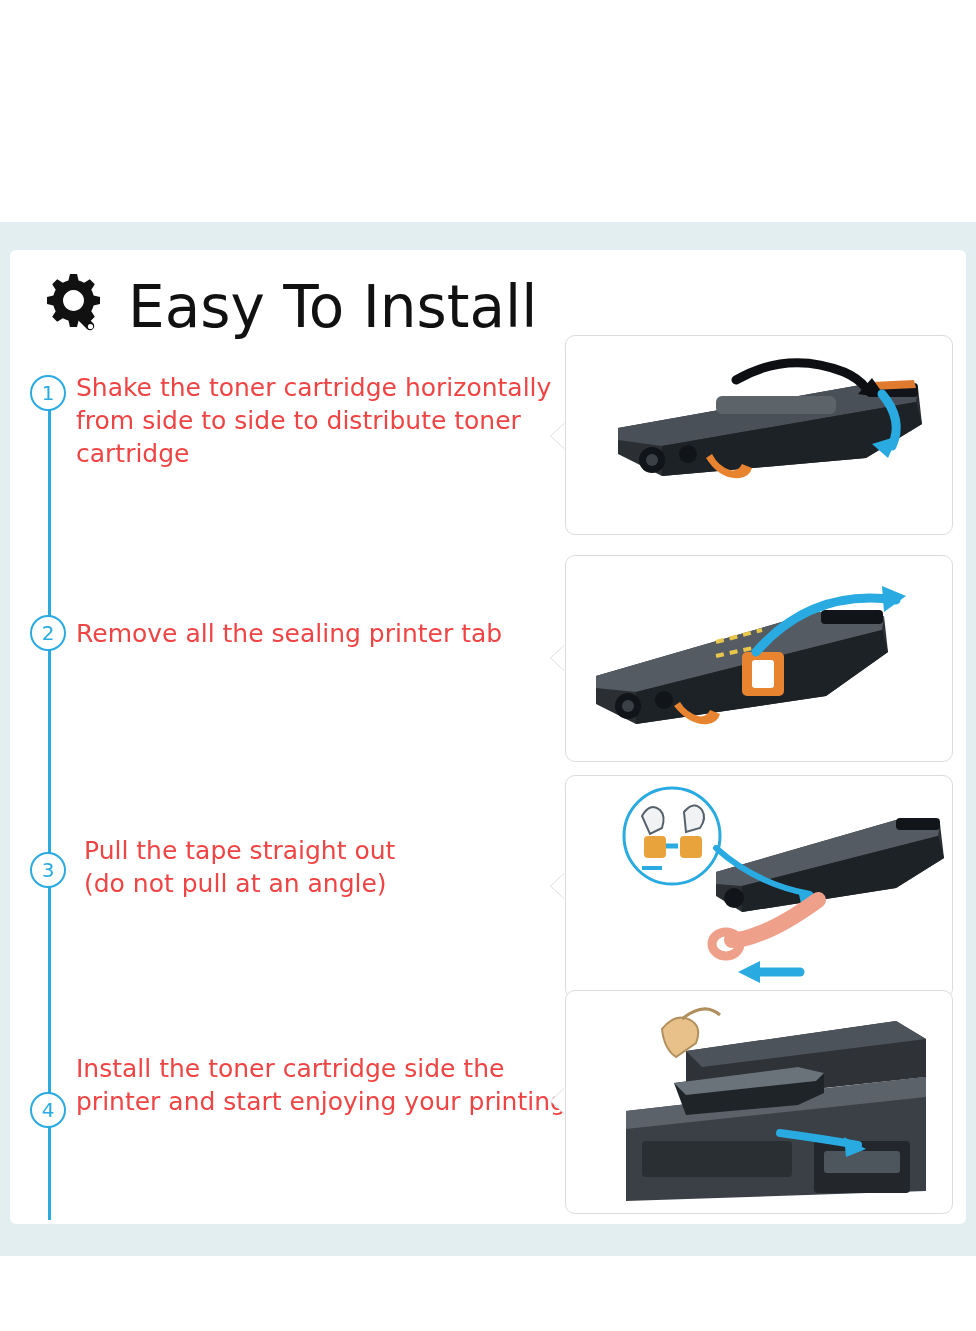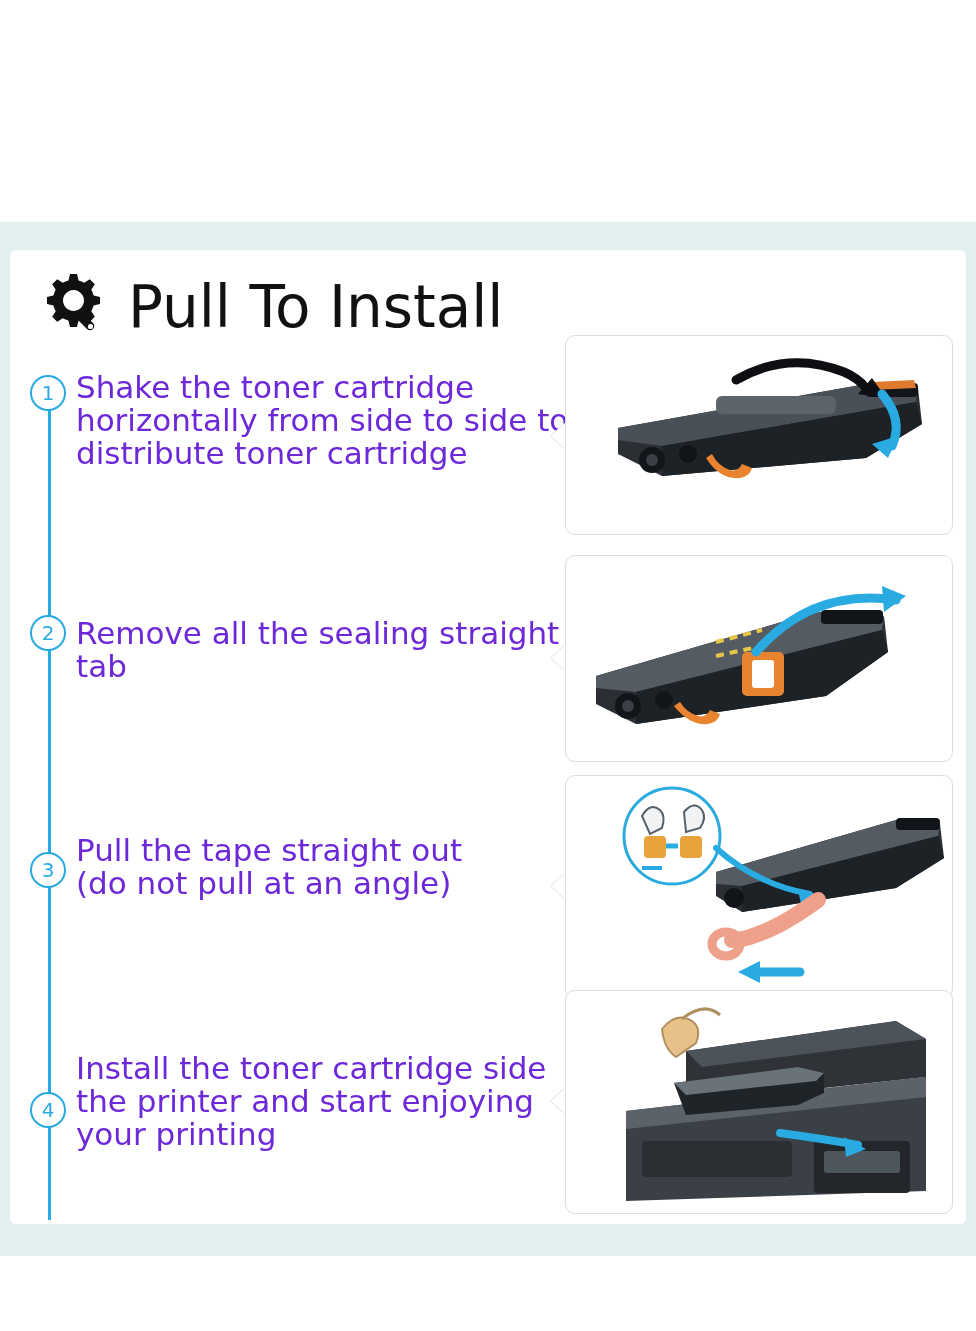--- a/index.html
+++ b/index.html
@@ -87,37 +87,37 @@
     font-size: 20px;
     display: flex;
     align-items: center;
     justify-content: center;
     box-sizing: border-box;
   }
   .step-text {
     position: absolute;
     left: 66px;
     width: 500px;
-    font-size: 31px;
+    font-size: 25px;
     line-height: 33px;
-    color: #6d28d9;
+    color: #ef4444;
     white-space: pre-line;
   }
 
   .step1 { top: 125px; }
   .step1 .badge { top: 0px; }
   .step1 .step-text { top: -4px; }
 
   .step2 { top: 365px; }
   .step2 .badge { top: 0px; }
   .step2 .step-text { top: 2px; }
 
   .step3 { top: 590px; }
   .step3 .badge { top: 12px; }
-  .step3 .step-text { top: -6px; }
+  .step3 .step-text { top: -6px; margin-left: 8px; }
 
   .step4 { top: 810px; }
   .step4 .badge { top: 32px; }
   .step4 .step-text { top: -8px; }
 
   
   .panel {
     position: absolute;
     background: #ffffff;
     border: 1px solid #d9dde0;
@@ -150,33 +150,33 @@
       <span class="gear-icon">
         <svg width="74" height="74" viewBox="0 0 74 74">
           <g fill="#111111">
             <path d="M30 4 l7 0 1.6 6.4 a21 21 0 0 1 5.6 2.3 l5.6-3.5 5 5 -3.5 5.6 a21 21 0 0 1 2.3 5.6 l6.4 1.6 0 7 -6.4 1.6 a21 21 0 0 1 -2.3 5.6 l3.5 5.6 -5 5 -5.6-3.5 a21 21 0 0 1 -5.6 2.3 l-1.6 6.4 -7 0 -1.6-6.4 a21 21 0 0 1 -5.6-2.3 l-5.6 3.5 -5-5 3.5-5.6 a21 21 0 0 1 -2.3-5.6 l-6.4-1.6 0-7 6.4-1.6 a21 21 0 0 1 2.3-5.6 l-3.5-5.6 5-5 5.6 3.5 a21 21 0 0 1 5.6-2.3 z M33.5 20 a10.5 10.5 0 1 0 0.001 0 z" fill="#111111"></path>
             <circle cx="33.5" cy="30.5" r="9.5" fill="#ffffff"></circle>
             <path d="M44 44 l9 9 a4 4 0 0 1 -6 6 l-9-9 z" fill="#111111"></path>
             <circle cx="50.5" cy="56.5" r="2.6" fill="#ffffff"></circle>
           </g>
         </svg>
       </span>
-      <div class="title">Pull To Install</div>
+      <div class="title">Easy To Install</div>
     </div>
 
     <div class="timeline"></div>
 
     <div class="step step1">
       <div class="badge">1</div>
       <div class="step-text">Shake the toner cartridge horizontally from side to side to distribute toner cartridge</div>
     </div>
 
     <div class="step step2">
       <div class="badge">2</div>
-      <div class="step-text">Remove  all the sealing straight tab</div>
+      <div class="step-text">Remove  all the sealing printer tab</div>
     </div>
 
     <div class="step step3">
       <div class="badge">3</div>
       <div class="step-text">Pull the tape straight out
 (do not pull at an angle)</div>
     </div>
 
     <div class="step step4">
       <div class="badge">4</div>

